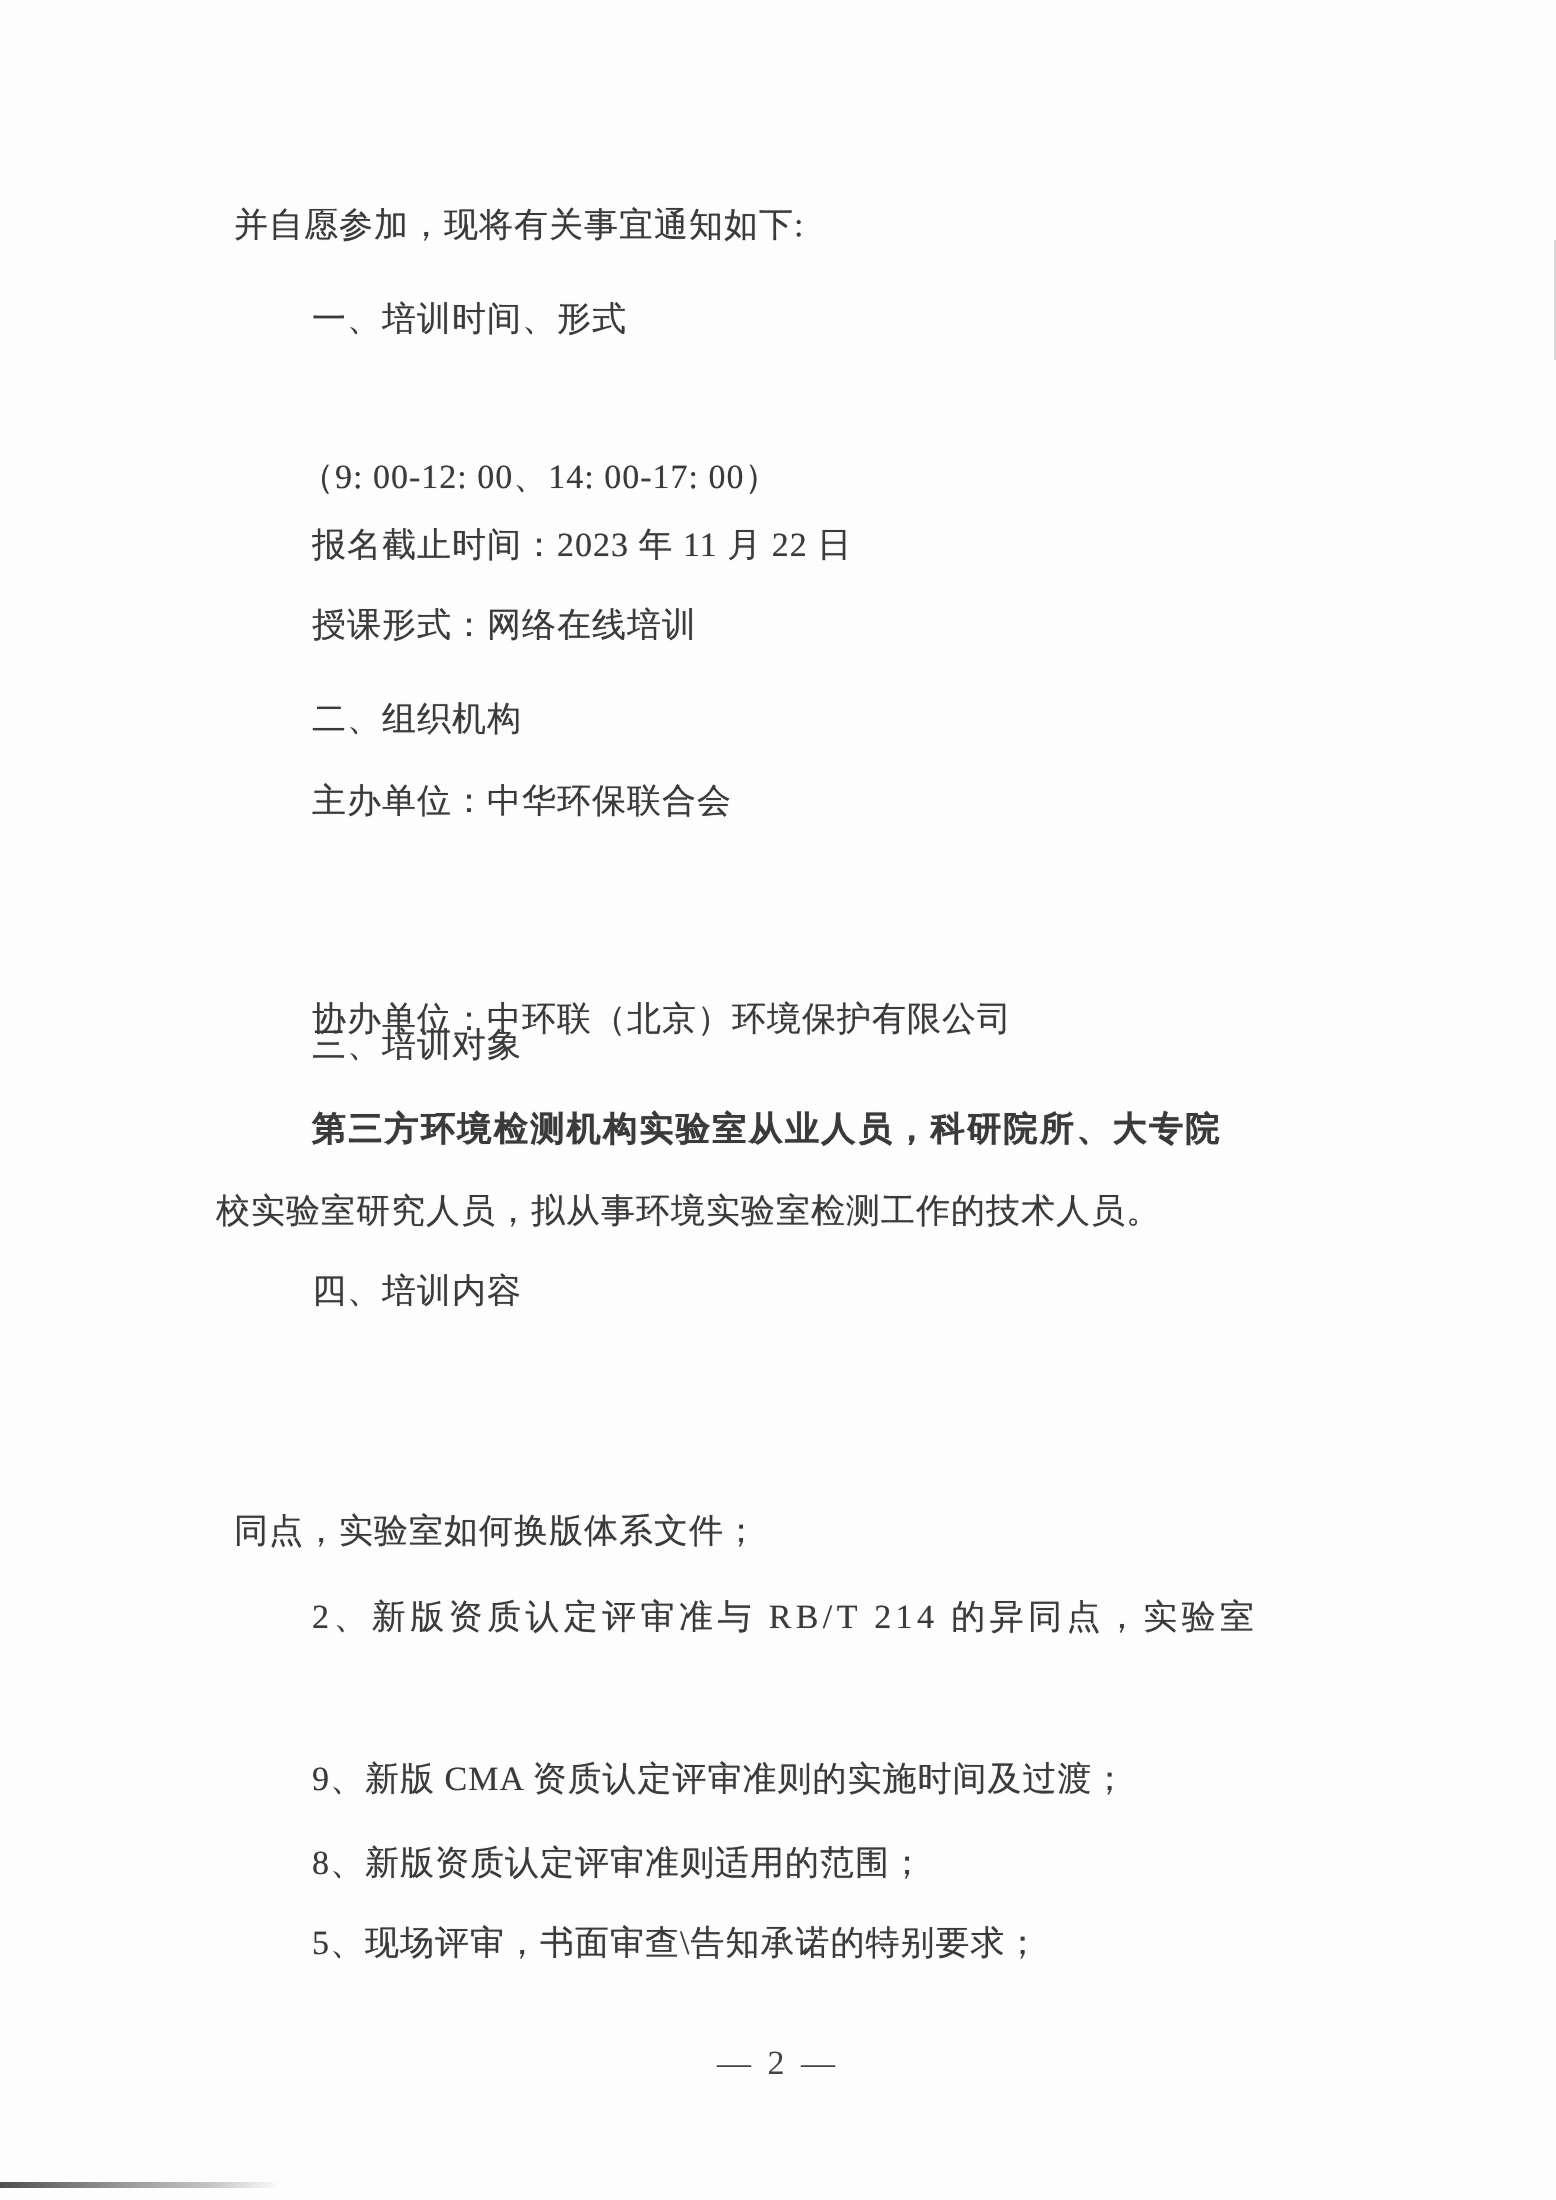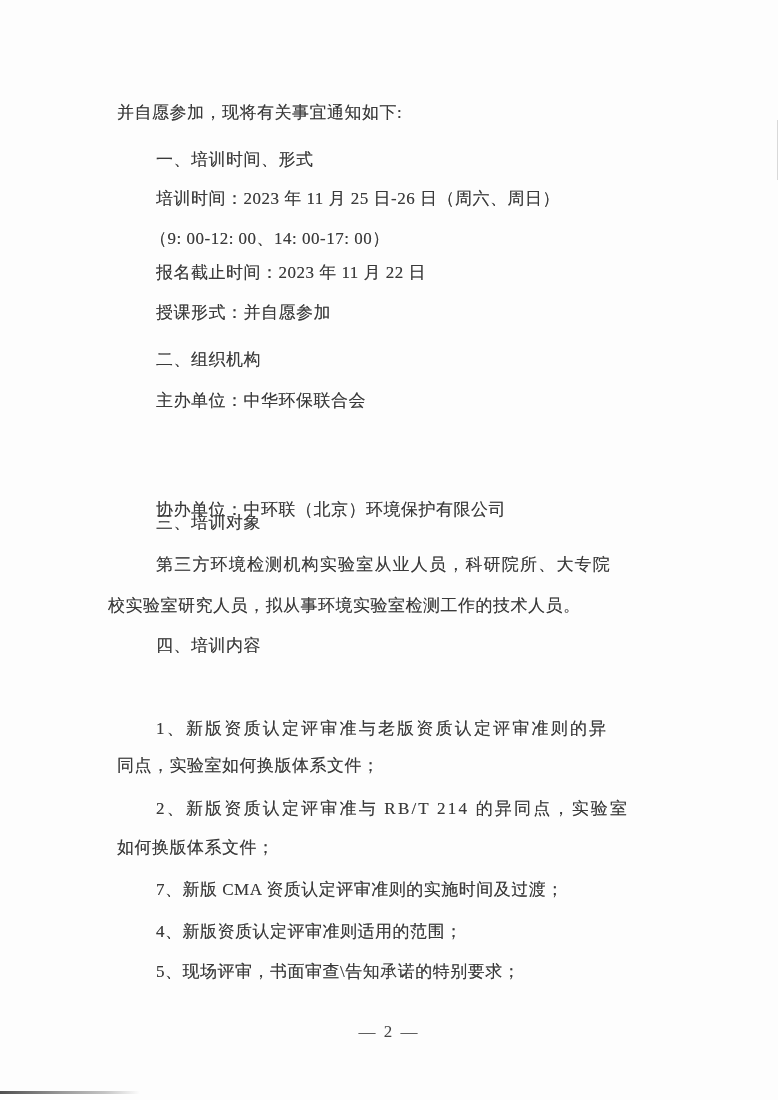--- a/index.html
+++ b/index.html
@@ -32,20 +32,21 @@
     text-align: right;
   }
   .line.indent {
     left: 156px;
   }
   .line.spread {
     letter-spacing: 2.2px;
   }
   .line.spread-sm {
     letter-spacing: 1.2px;
+    font-weight: bold;
   }
   .page-number {
     position: absolute;
     left: 0;
     right: 0;
     text-align: center;
     font-size: 17px;
     letter-spacing: 2px;
     color: #444;
   }
@@ -67,43 +68,40 @@
   }
 </style>
 </head>
 <body>
 
 <div class="page">
 
   <div class="line" style="top:100px">并自愿参加，现将有关事宜通知如下:</div>
 
   <div class="line indent" style="top:147px">一、培训时间、形式</div>
-  <div class="line indent" style="top:186px">培训时间：2023 年 11 月 25 日-26 日（周六、周日）</div>
   <div class="line indent" style="top:226px; left:150px">（9: 00-12: 00、14: 00-17: 00）</div>
   <div class="line indent" style="top:260px">报名截止时间：2023 年 11 月 22 日</div>
-  <div class="line indent" style="top:300px">授课形式：并自愿参加</div>
+  <div class="line indent" style="top:300px">授课形式：网络在线培训</div>
 
   <div class="line indent" style="top:347px">二、组织机构</div>
   <div class="line indent" style="top:388px">主办单位：中华环保联合会</div>
   <div class="line indent" style="top:497px">协办单位：中环联（北京）环境保护有限公司</div>
 
   <div class="line indent" style="top:510px">三、培训对象</div>
   <div class="line indent spread-sm" style="top:552px">第三方环境检测机构实验室从业人员，科研院所、大专院</div>
   <div class="line" style="top:593px; left:108px">校实验室研究人员，拟从事环境实验室检测工作的技术人员。</div>
 
   <div class="line indent" style="top:633px">四、培训内容</div>
 
-  <div class="line indent spread" style="top:716px">1、新版资质认定评审准与老版资质认定评审准则的异</div>
   <div class="line" style="top:753px">同点，实验室如何换版体系文件；</div>
 
   <div class="line indent spread" style="top:796px">2、新版资质认定评审准与 RB/T 214  的异同点，实验室</div>
-  <div class="line" style="top:835px">如何换版体系文件；</div>
 
-  <div class="line indent" style="top:877px">7、新版 CMA 资质认定评审准则的实施时间及过渡；</div>
-  <div class="line indent" style="top:919px">4、新版资质认定评审准则适用的范围；</div>
+  <div class="line indent" style="top:877px">9、新版 CMA 资质认定评审准则的实施时间及过渡；</div>
+  <div class="line indent" style="top:919px">8、新版资质认定评审准则适用的范围；</div>
   <div class="line indent" style="top:959px">5、现场评审，书面审查\告知承诺的特别要求；</div>
 
   <div class="page-number" style="top:1022px">— 2 —</div>
 
   <div class="scan-artifact-bottom"></div>
   <div class="scan-edge-right"></div>
 
 </div>
 
 </body></html>

